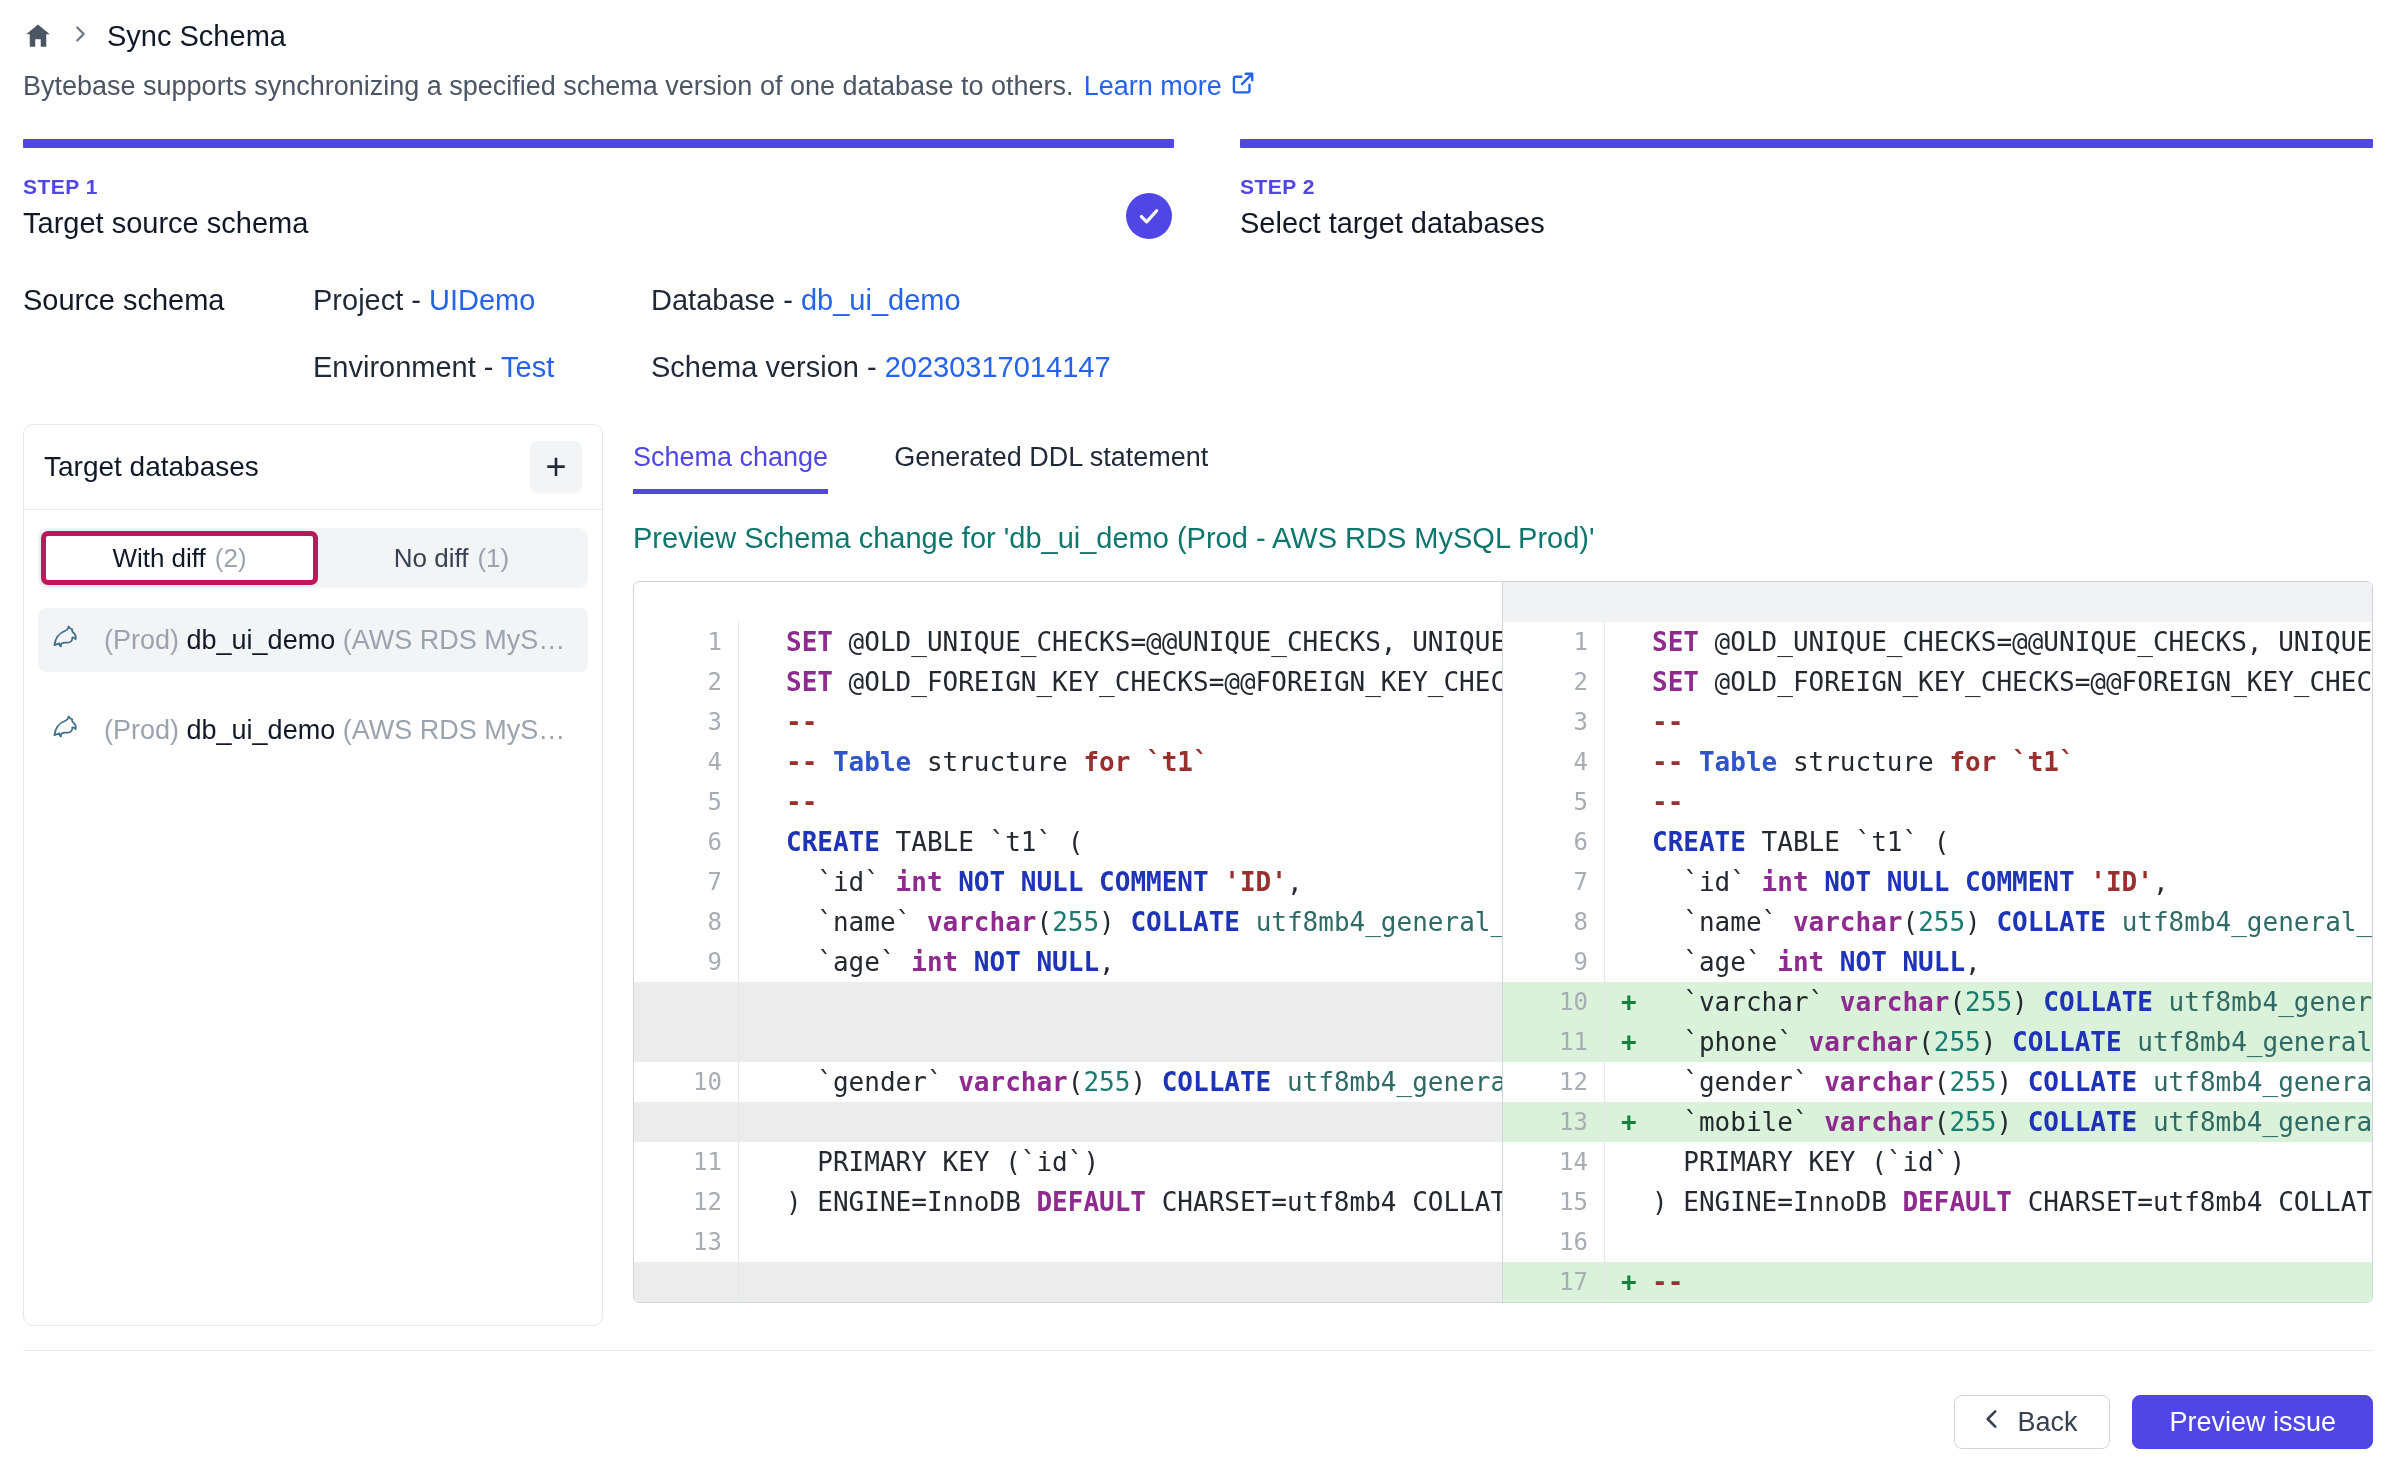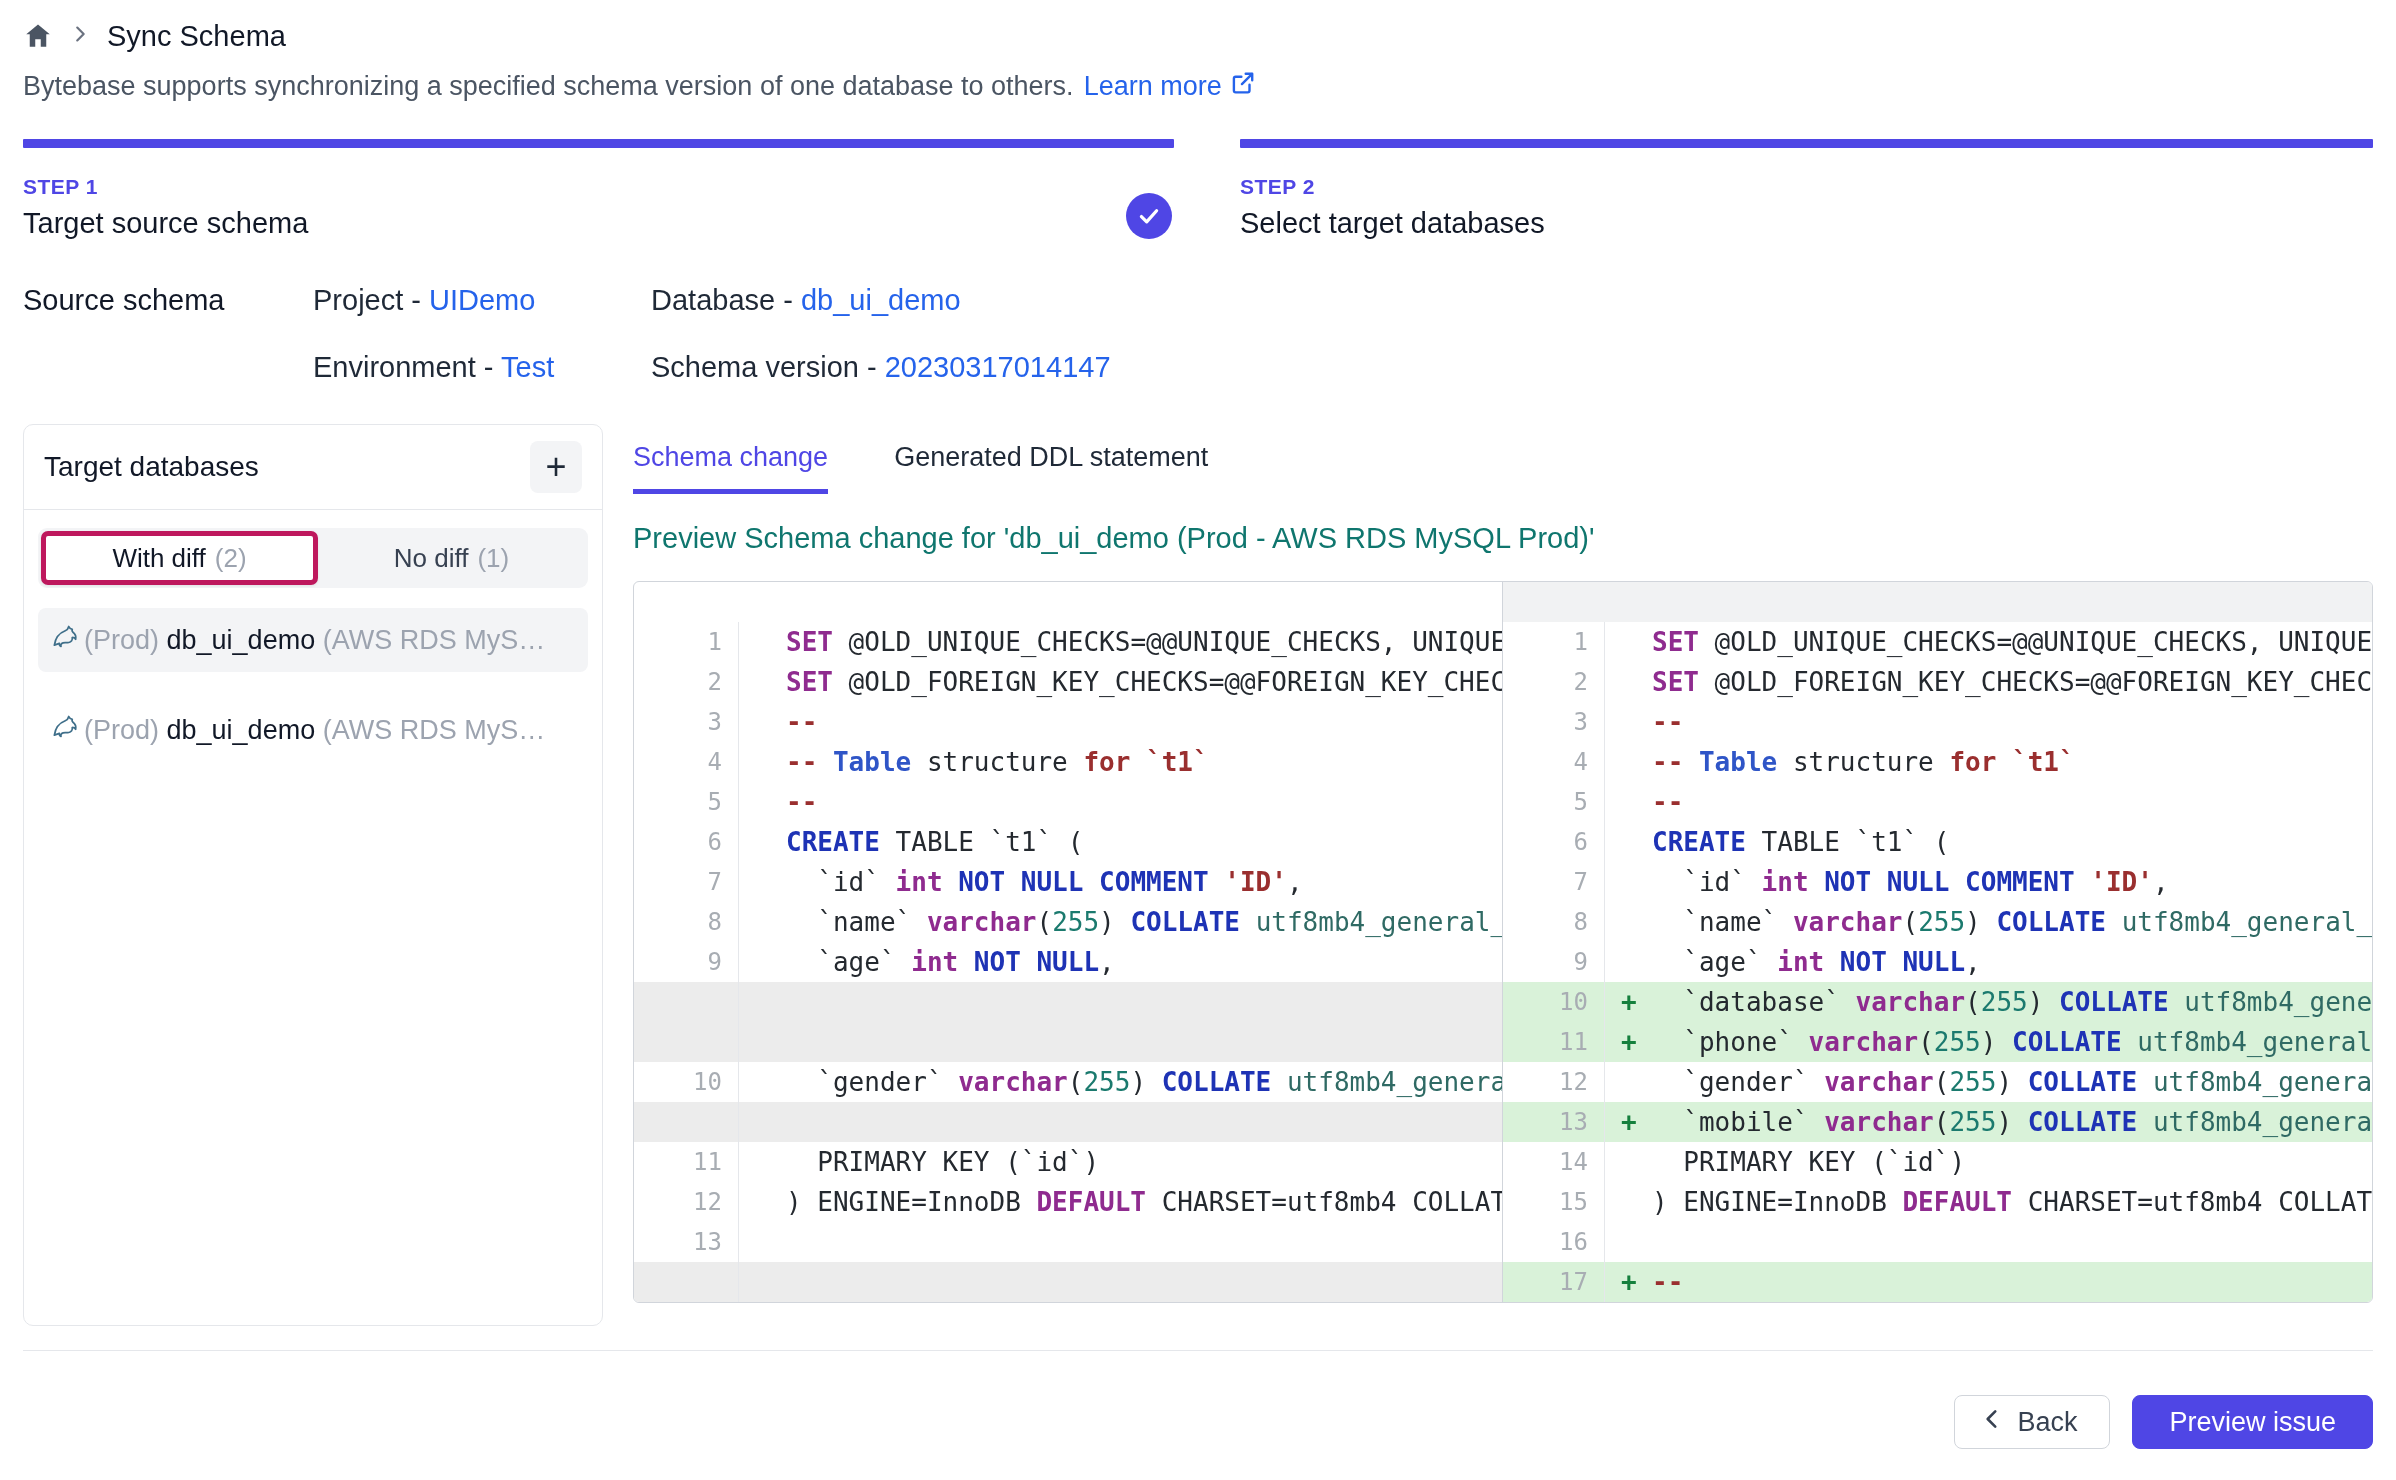--- a/index.html
+++ b/index.html
@@ -40,21 +40,21 @@
   .card { width:580px; min-height:902px; border:1px solid #e5e7eb; border-radius:10px; background:#fff; }
   .card-head { display:flex; align-items:center; justify-content:space-between; padding:16px 20px; border-bottom:1px solid #e5e7eb; }
   .card-title { font-size:28px; color:#111827; }
   .plus-btn { width:52px; height:52px; border:none; background:#f3f4f6; border-radius:8px; font-size:36px; line-height:48px; color:#1f2937; cursor:pointer; font-family:inherit; }
   .card-body { padding:18px 14px; }
   .segmented { display:flex; background:#f3f4f6; border-radius:9px; padding:3px; }
   .segment { flex:1; height:54px; display:flex; align-items:center; justify-content:center; gap:9px; font-size:26px; color:#374151; border-radius:7px; cursor:pointer; }
   .segment.active { background:#fff; border:5px solid #be185d; box-shadow:0 1px 3px rgba(0,0,0,.08); font-weight:500; color:#111827; }
   .segment .cnt { color:#9ca3af; }
   .db-list { margin-top:20px; display:flex; flex-direction:column; gap:26px; }
-  .db-item { height:64px; border-radius:8px; display:flex; align-items:center; gap:4px; padding:0 12px; font-size:27px; cursor:pointer; white-space:nowrap; overflow:hidden; }
+  .db-item { height:64px; border-radius:8px; display:flex; align-items:center; gap:24px; padding:0 12px; font-size:27px; cursor:pointer; white-space:nowrap; overflow:hidden; }
   .db-item.selected { background:#f3f4f6; }
   .db-item .env, .db-item .suffix { color:#9ca3af; }
   .db-item .dbname { color:#111827; font-weight:500; }
   .db-item .txt { overflow:hidden; text-overflow:ellipsis; white-space:nowrap; }
 
   
   .right { flex:1; min-width:0; padding-top:18px; }
   .tabs { display:flex; gap:66px; }
   .tab { font-size:27px; color:#1f2937; padding-bottom:16px; cursor:pointer; border-bottom:5px solid transparent; }
   .tab.active { color:#4f46e5; border-bottom-color:#4f46e5; }
@@ -229,21 +229,21 @@
           <div class="dcell lc"><span class="marker"></span><span class="tok-p">  `name` </span><span class="tok-k">varchar</span><span class="tok-p">(</span><span class="tok-n">255</span><span class="tok-p">) </span><span class="tok-b">COLLATE</span><span class="tok-p"> </span><span class="tok-t">utf8mb4_general_ci</span></div>
           <div class="dcell rg">8</div>
           <div class="dcell rc"><span class="marker"></span><span class="tok-p">  `name` </span><span class="tok-k">varchar</span><span class="tok-p">(</span><span class="tok-n">255</span><span class="tok-p">) </span><span class="tok-b">COLLATE</span><span class="tok-p"> </span><span class="tok-t">utf8mb4_general_ci</span></div>
           <div class="dcell lg">9</div>
           <div class="dcell lc"><span class="marker"></span><span class="tok-p">  `age` </span><span class="tok-k">int</span><span class="tok-b"> NOT NULL</span><span class="tok-p">,</span></div>
           <div class="dcell rg">9</div>
           <div class="dcell rc"><span class="marker"></span><span class="tok-p">  `age` </span><span class="tok-k">int</span><span class="tok-b"> NOT NULL</span><span class="tok-p">,</span></div>
           <div class="dcell lg ph"></div>
           <div class="dcell lc ph"></div>
           <div class="dcell rg add">10</div>
-          <div class="dcell rc add"><span class="marker">+</span><span class="tok-p">  `database` </span><span class="tok-k">varchar</span><span class="tok-p">(</span><span class="tok-n">255</span><span class="tok-p">) </span><span class="tok-b">COLLATE</span><span class="tok-p"> </span><span class="tok-t">utf8mb4_general_ci</span></div>
+          <div class="dcell rc add"><span class="marker">+</span><span class="tok-p">  `varchar` </span><span class="tok-k">varchar</span><span class="tok-p">(</span><span class="tok-n">255</span><span class="tok-p">) </span><span class="tok-b">COLLATE</span><span class="tok-p"> </span><span class="tok-t">utf8mb4_general_ci</span></div>
           <div class="dcell lg ph"></div>
           <div class="dcell lc ph"></div>
           <div class="dcell rg add">11</div>
           <div class="dcell rc add"><span class="marker">+</span><span class="tok-p">  `phone` </span><span class="tok-k">varchar</span><span class="tok-p">(</span><span class="tok-n">255</span><span class="tok-p">) </span><span class="tok-b">COLLATE</span><span class="tok-p"> </span><span class="tok-t">utf8mb4_general_ci</span></div>
           <div class="dcell lg">10</div>
           <div class="dcell lc"><span class="marker"></span><span class="tok-p">  `gender` </span><span class="tok-k">varchar</span><span class="tok-p">(</span><span class="tok-n">255</span><span class="tok-p">) </span><span class="tok-b">COLLATE</span><span class="tok-p"> </span><span class="tok-t">utf8mb4_general_ci</span></div>
           <div class="dcell rg">12</div>
           <div class="dcell rc"><span class="marker"></span><span class="tok-p">  `gender` </span><span class="tok-k">varchar</span><span class="tok-p">(</span><span class="tok-n">255</span><span class="tok-p">) </span><span class="tok-b">COLLATE</span><span class="tok-p"> </span><span class="tok-t">utf8mb4_general_ci</span></div>
           <div class="dcell lg ph"></div>
           <div class="dcell lc ph"></div>

